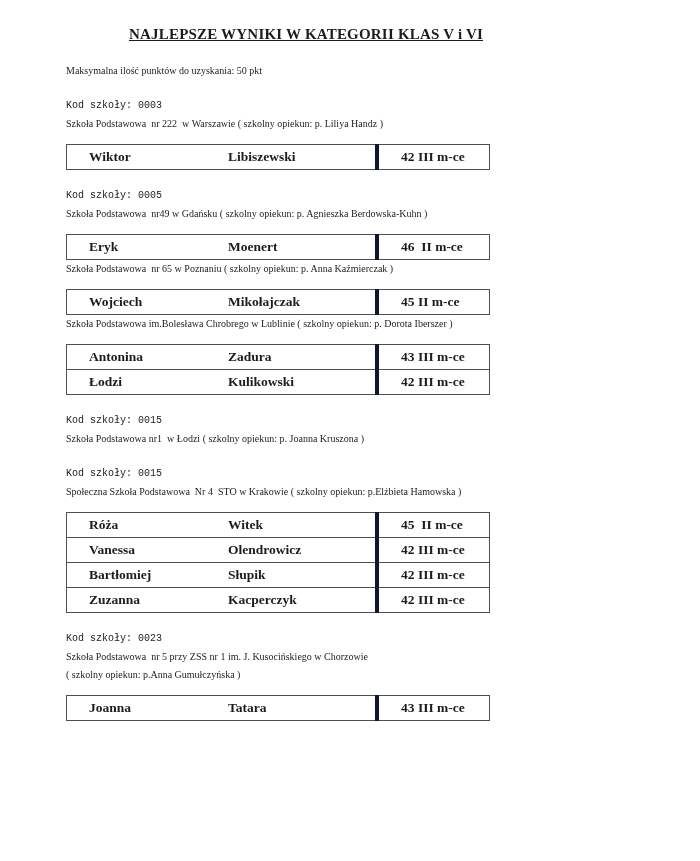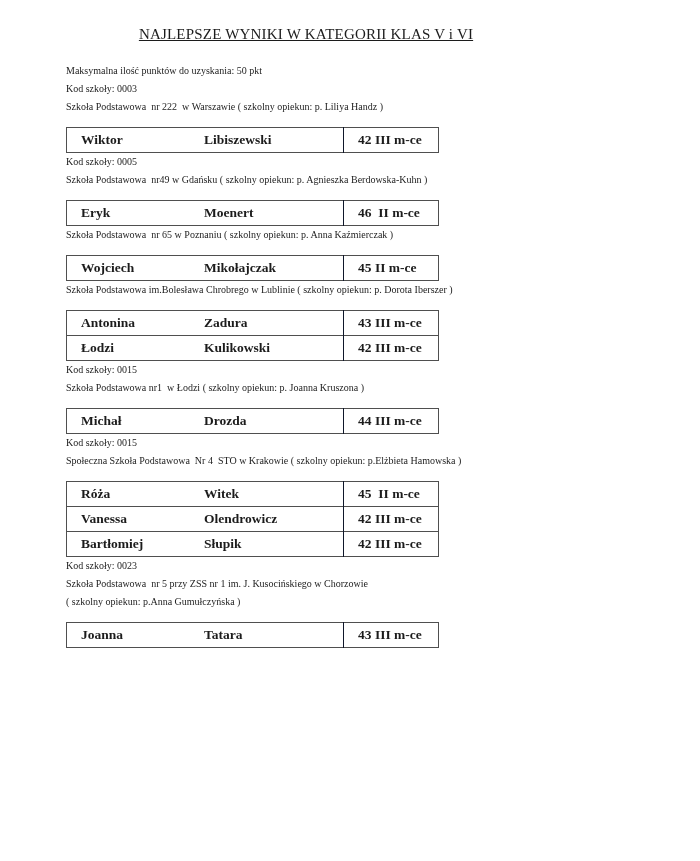--- a/index.html
+++ b/index.html
@@ -20,58 +20,60 @@
     width: 700px;
   }
   .title-band {
     width: 480px;
     text-align: center;
   }
   .doc-title {
     display: inline;
     font-size: 15px;
     line-height: 19px;
-    font-weight: normal;
+    font-weight: bold;
     text-decoration: underline;
     letter-spacing: 0.2px;
     white-space: pre-wrap;
   }
   .line {
     margin: 0;
     font-size: 10px;
     line-height: 18px;
     white-space: pre-wrap;
   }
   .intro {
     margin-top: 18px;
   }
   .kod {
+    margin-top: 17px;
+    font-family: Liberation Mono, monospace;
   }
   table.results {
     border-collapse: collapse;
     margin-top: 11px;
     table-layout: fixed;
     border: 1px solid #4f4f4f;
     background: #ffffff;
   }
   table.results tr {
     border-bottom: 1px solid #4f4f4f;
   }
   table.results td {
     font-size: 13.5px;
     font-weight: bold;
     height: 20px;
-    padding: 2px 14px;
+    padding: 2px 22px;
     vertical-align: middle;
     white-space: pre-wrap;
     overflow: hidden;
   }
   td.fn  { width: 95px;  }
   td.ln  { width: 125px; }
-  td.res { width: 66px; border-left: 1px solid #0f172a; }
+  td.res { width: 66px; border-left: 4px solid #0f172a; }
 </style>
 </head>
 <body>
 
 <div class="page">
 
   <div class="title-band">
     <h1 class="doc-title">NAJLEPSZE WYNIKI W KATEGORII KLAS V i VI</h1>
   </div>
 
@@ -132,49 +134,45 @@
         <td class="ln">Kulikowski</td>
         <td class="res">42 III m-ce</td>
       </tr>
     </tbody>
       </table>
   </section>
 
   <section>
     <p class="line kod">Kod szkoły: 0015</p>
     <p class="line">Szkoła Podstawowa nr1  w Łodzi ( szkolny opiekun: p. Joanna Kruszona )</p>
-    <table class="results">
-      <tbody>
-          <tr>
-        <td class="fn">Michał</td>
-        <td class="ln">Drozda</td>
-        <td class="res">44 III m-ce</td>
-      </tr>
-    </tbody>
-      </table>
   </section>
 
   <section>
     <p class="line kod">Kod szkoły: 0015</p>
     <p class="line">Społeczna Szkoła Podstawowa  Nr 4  STO w Krakowie ( szkolny opiekun: p.Elżbieta Hamowska )</p>
     <table class="results">
       <tbody>
           <tr>
         <td class="fn">Róża</td>
         <td class="ln">Witek</td>
         <td class="res">45  II m-ce</td>
       </tr>
       <tr>
         <td class="fn">Vanessa</td>
         <td class="ln">Olendrowicz</td>
         <td class="res">42 III m-ce</td>
       </tr>
       <tr>
         <td class="fn">Bartłomiej</td>
         <td class="ln">Słupik</td>
+        <td class="res">42 III m-ce</td>
+      </tr>
+      <tr>
+        <td class="fn">Zuzanna</td>
+        <td class="ln">Kacperczyk</td>
         <td class="res">42 III m-ce</td>
       </tr>
     </tbody>
       </table>
   </section>
 
   <section>
     <p class="line kod">Kod szkoły: 0023</p>
     <p class="line">Szkoła Podstawowa  nr 5 przy ZSS nr 1 im. J. Kusocińskiego w Chorzowie</p>
     <p class="line">( szkolny opiekun: p.Anna Gumułczyńska )</p>

